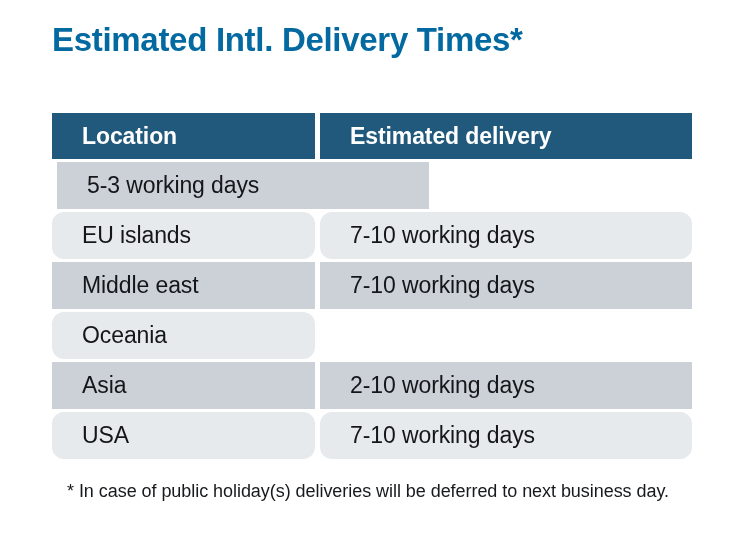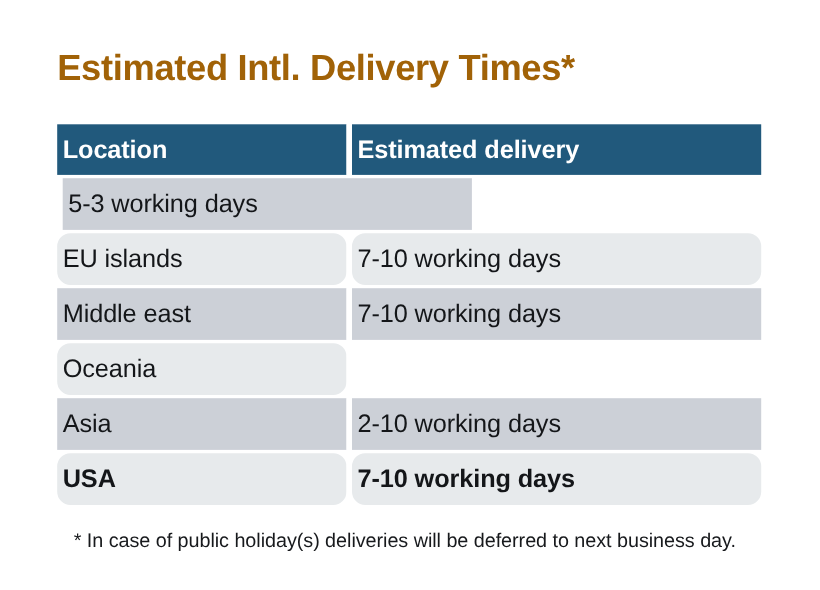--- a/index.html
+++ b/index.html
@@ -16,49 +16,48 @@
   .page {
     position: relative;
     width: 745px;
     height: 536px;
     background: #ffffff;
     box-sizing: border-box;
   }
   .page-title {
     position: absolute;
     left: 52px;
-    top: 42px;
+    top: 20px;
     font-size: 33px;
     font-weight: 700;
     letter-spacing: -0.3px;
-    color: #a16207;
+    color: #0369a1;
     line-height: 1.2;
     white-space: nowrap;
   }
   .delivery-table {
     position: absolute;
     left: 52px;
     top: 113px;
     width: 640px;
   }
   .table-row {
     display: flex;
     width: 100%;
     margin-bottom: 3px;
   }
   .table-row:last-child {
     margin-bottom: 16px;
-    font-weight: bold;
   }
   .cell {
     box-sizing: border-box;
     height: 47px;
     display: flex;
     align-items: center;
-    padding-left: 5px;
+    padding-left: 30px;
     font-size: 23px;
     color: #141619;
     letter-spacing: -0.1px;
     white-space: nowrap;
     overflow: hidden;
   }
   .cell.col-location {
     width: 263px;
     flex: 0 0 263px;
   }

